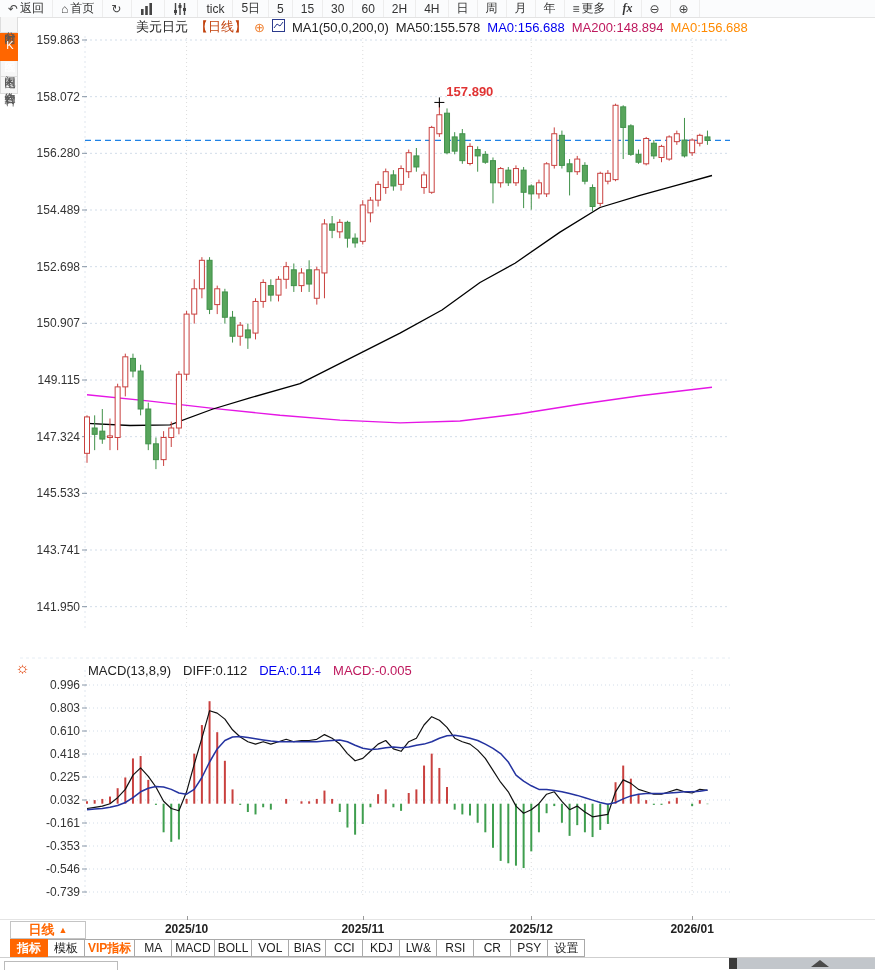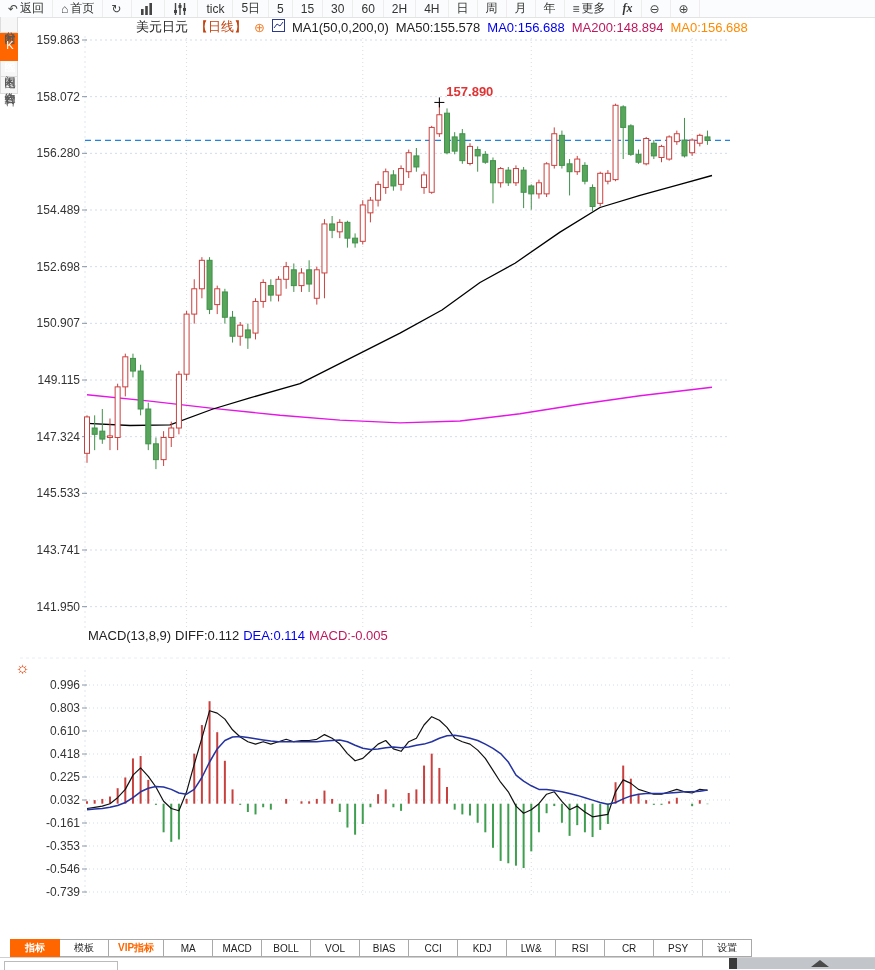--- a/index.html
+++ b/index.html
@@ -17,40 +17,40 @@
   .sidebar{position:absolute;left:0;top:17px;width:17px;z-index:3;background:#fff;}
   .side-tab{writing-mode:vertical-rl;text-orientation:upright;width:16px;
             font-size:11px;color:#555;text-align:center;border:1px solid #ddd;border-top:none;
             padding:6px 0;background:#f7f7f7;letter-spacing:1px;}
   .side-tab.active{background:#ff6600;color:#fff;border-color:#ff6600;}
   
   .chart-header{position:absolute;left:88px;top:19px;height:16px;display:flex;align-items:center;
                 gap:7px;font-size:13px;z-index:2;white-space:nowrap;margin-left:48px;}
   .oh{color:#c2410c;} .blue{color:#0000ee;} .mag{color:#be185d;} .org{color:#ff8a00;}
   .plus-ic{color:#f08030;font-size:13px;}
-  .macd-header{position:absolute;left:88px;top:628px;height:16px;display:flex;
-               gap:4px;font-size:13px;z-index:2;white-space:nowrap;}
+  .macd-header{position:absolute;left:88px;top:662px;height:16px;display:flex;align-items:center;
+               gap:12px;font-size:13px;z-index:2;white-space:nowrap;}
   .gear{position:absolute;left:15px;top:660px;font-size:16px;color:#e03c00;z-index:2;line-height:1;}
   
   #chart-svg{position:absolute;left:0;top:30px;z-index:1;}
   
   .date-row{position:absolute;left:0;top:919px;width:875px;height:19px;border-top:1px solid #e4e4e4;
             border-bottom:1px solid #cfcfcf;background:#fff;z-index:2;}
   .period-box{position:absolute;left:10px;top:1px;width:74px;height:16px;border:1px solid #c4c4c4;
               display:flex;align-items:center;justify-content:center;gap:4px;
               color:#ff6600;font-weight:bold;font-size:13px;background:#fff;}
   .period-box .arr{font-size:9px;}
   .date-label{position:absolute;top:2px;width:60px;text-align:center;font-size:12px;
               font-weight:bold;color:#222;}
   .month-tick{position:absolute;top:-4px;width:1px;height:4px;background:#999;}
   
   .ind-bar{position:absolute;left:0;top:939px;width:875px;height:18px;background:#fff;
            border-bottom:1px solid #cfcfcf;display:flex;align-items:stretch;padding-left:10px;z-index:4;}
-  .ind-btn{border:1px solid #a9a9a9;border-left:none;min-width:30px;padding:0 9px;display:flex;
-           align-items:center;justify-content:center;font-size:10px;color:#222;background:#fff;}
+  .ind-btn{border:1px solid #a9a9a9;border-left:none;min-width:30px;padding:0 3px;display:flex;
+           align-items:center;justify-content:center;font-size:12px;color:#222;background:#fff;}
   .ind-btn:first-child{border-left:1px solid #a9a9a9;}
   .ind-btn.serif{font-family:Liberation Sans, sans-serif;}
   .ind-btn.active{background:#ff6600;color:#fff;border-color:#ff6600;font-weight:bold;}
   .ind-btn.vip{color:#ff6600;font-weight:bold;}
   
   .watermark{position:absolute;left:740px;top:908px;font-size:35px;font-weight:bold;letter-spacing:3px;
              color:#e9eef5;text-shadow:1px 1px 0 #bfc7d2;z-index:5;pointer-events:none;
              font-family:"Liberation Sans",sans-serif;}
   .bottom-strip{position:absolute;left:0;top:958px;width:875px;height:12px;z-index:6;}
   .partial-box{position:absolute;left:4px;top:3px;width:112px;height:12px;border:1px solid #bbb;background:#fff;}
@@ -515,20 +515,34 @@
     </svg>
 
   <span class="gear">☼</span>
   <div class="macd-header">
     <span>MACD(13,8,9)</span>
     <span>DIFF:0.112</span>
     <span class="blue">DEA:0.114</span>
     <span class="mag">MACD:-0.005</span>
   </div>
 
+  <div class="date-row" id="dateRow">
+    <div class="period-box">
+      <span>日线</span>
+      <span class="arr">▲</span>
+    </div>
+  <div class="date-label" style="left: 156.58px;">2025/10</div>
+      <div class="month-tick" style="left: 186.58px;"></div>
+      <div class="date-label" style="left: 332.76px;">2025/11</div>
+      <div class="month-tick" style="left: 362.76px;"></div>
+      <div class="date-label" style="left: 501.28px;">2025/12</div>
+      <div class="month-tick" style="left: 531.28px;"></div>
+      <div class="date-label" style="left: 662.14px;">2026/01</div>
+      <div class="month-tick" style="left: 692.14px;"></div>
+    </div>
 
   <div class="ind-bar" id="indBar">
       <div class="ind-btn active">指标</div>
       <div class="ind-btn">模板</div>
       <div class="ind-btn vip">VIP指标</div>
       <div class="ind-btn serif">MA</div>
       <div class="ind-btn serif">MACD</div>
       <div class="ind-btn serif">BOLL</div>
       <div class="ind-btn serif">VOL</div>
       <div class="ind-btn serif">BIAS</div>

